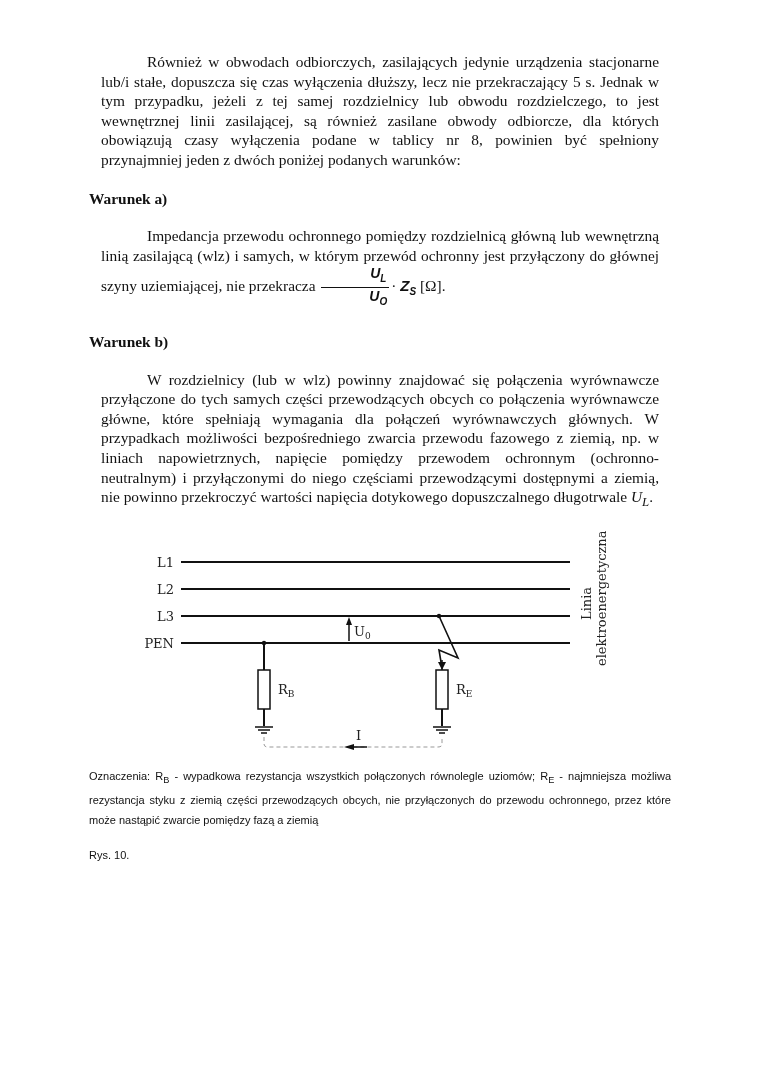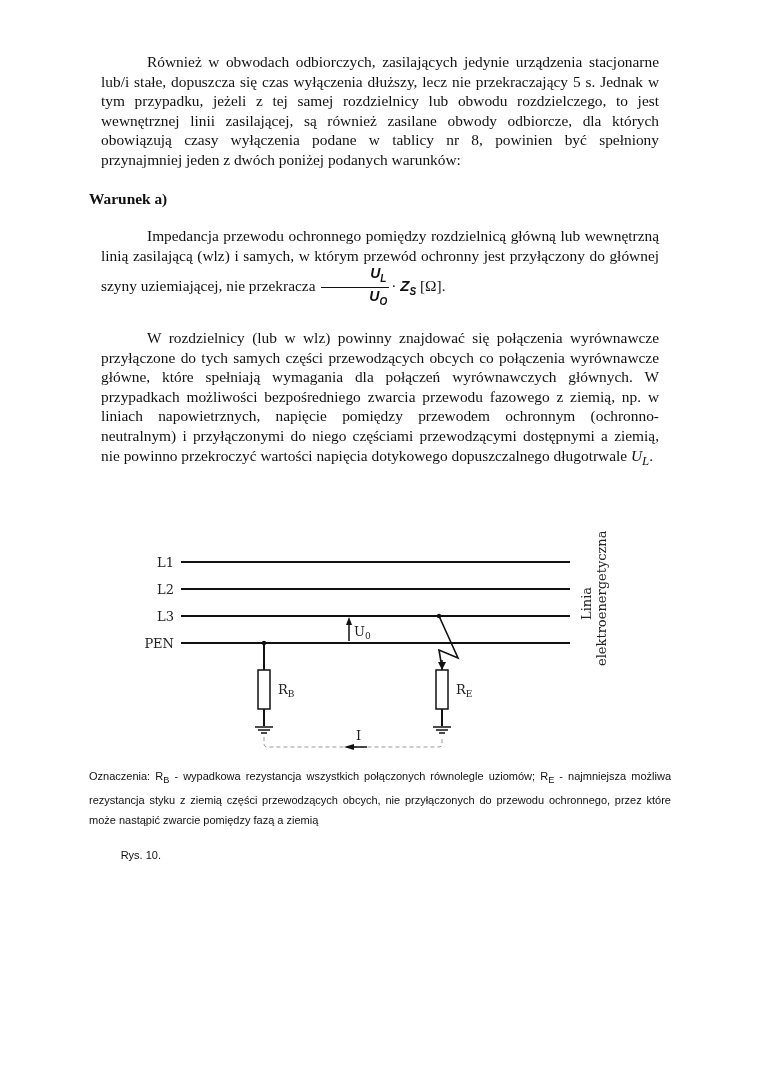--- a/index.html
+++ b/index.html
@@ -29,20 +29,21 @@
 
   <p class="p indent" style="margin-top:18px"><span>Impedancja przewodu ochronnego pomiędzy rozdzielnicą główną lub wewnętrzną linią zasilającą (wlz) i samych, w którym przewód ochronny jest przyłączony do głównej szyny uziemiającej, nie przekracza</span>
     <span class="frac">
       <span class="num"><span>U</span><sub>L</sub></span>
       <span class="den"><span>U</span><sub>O</sub></span>
     </span><span>·</span>
     <span class="zs"><span>Z</span><sub>S</sub></span>
     <span>[Ω].</span>
   </p>
 
+  <p class="heading" style="margin-top:22px">Warunek b)</p>
 
   <p class="p indent" style="margin-top:18px"><span>W rozdzielnicy (lub w wlz) powinny znajdować się połączenia wyrównawcze przyłączone do tych samych części przewodzących obcych co połączenia wyrównawcze główne, które spełniają wymagania dla połączeń wyrównawczych głównych. W przypadkach możliwości bezpośredniego zwarcia przewodu fazowego z ziemią, np. w liniach napowietrznych, napięcie pomiędzy przewodem ochronnym (ochronno-neutralnym) i przyłączonymi do niego częściami przewodzącymi dostępnymi a ziemią, nie powinno przekroczyć wartości napięcia dotykowego dopuszczalnego długotrwale</span> <span class="ul"><span>U</span><sub>L</sub></span><span>.</span></p>
 
 </div>
 
 <svg style="position:absolute; left:0; top:0;" width="760" height="1075">
   <g stroke="#111" stroke-width="2" fill="none">
     <line x1="181" y1="562" x2="570" y2="562"></line>
     <line x1="181" y1="589" x2="570" y2="589"></line>
     <line x1="181" y1="616" x2="570" y2="616"></line>
@@ -94,15 +95,15 @@
     <text transform="translate(591,620) rotate(-90)" text-anchor="start">Linia</text>
     <text transform="translate(606,666) rotate(-90)" text-anchor="start">elektroenergetyczna</text>
   </g>
 </svg>
 
 <div class="sf" style="position:absolute; left:89px; top:766px; width:582px; text-align:justify;">
   <span>Oznaczenia: </span><span><span>R</span><sub>B</sub></span><span> - wypadkowa rezystancja wszystkich połączonych równolegle uziomów;</span>
   <span><span>R</span><sub>E</sub></span><span> - najmniejsza możliwa rezystancja styku z ziemią części przewodzących obcych, nie przyłączonych do przewodu ochronnego, przez które może nastąpić zwarcie pomiędzy fazą a ziemią</span>
 </div>
 
-<div class="sf caption-row" style="position:absolute; left:89px; top:845px; width:582px;text-align:right;">
+<div class="sf caption-row" style="position:absolute; left:89px; top:845px; width:582px;">
   <span class="caption-num">Rys. 10.</span>
 </div>
 
 </body></html>

